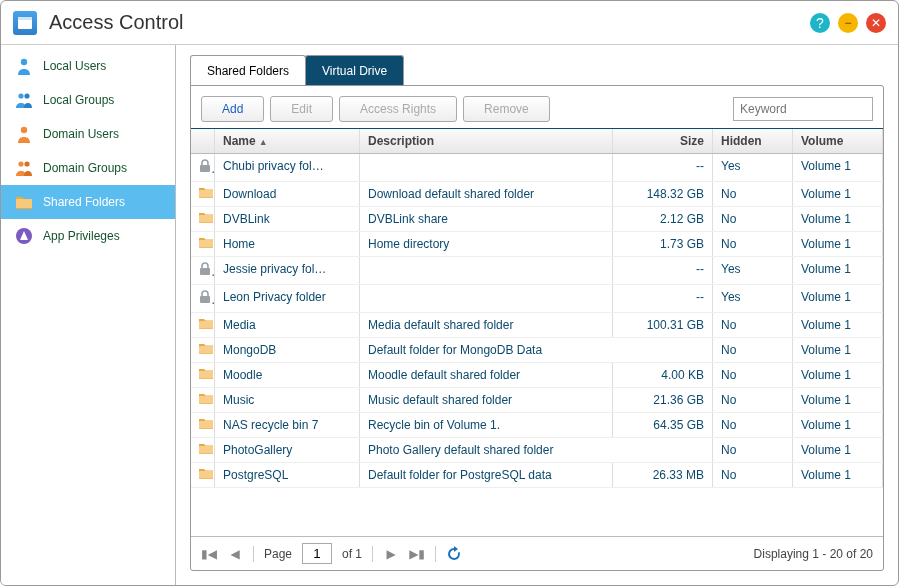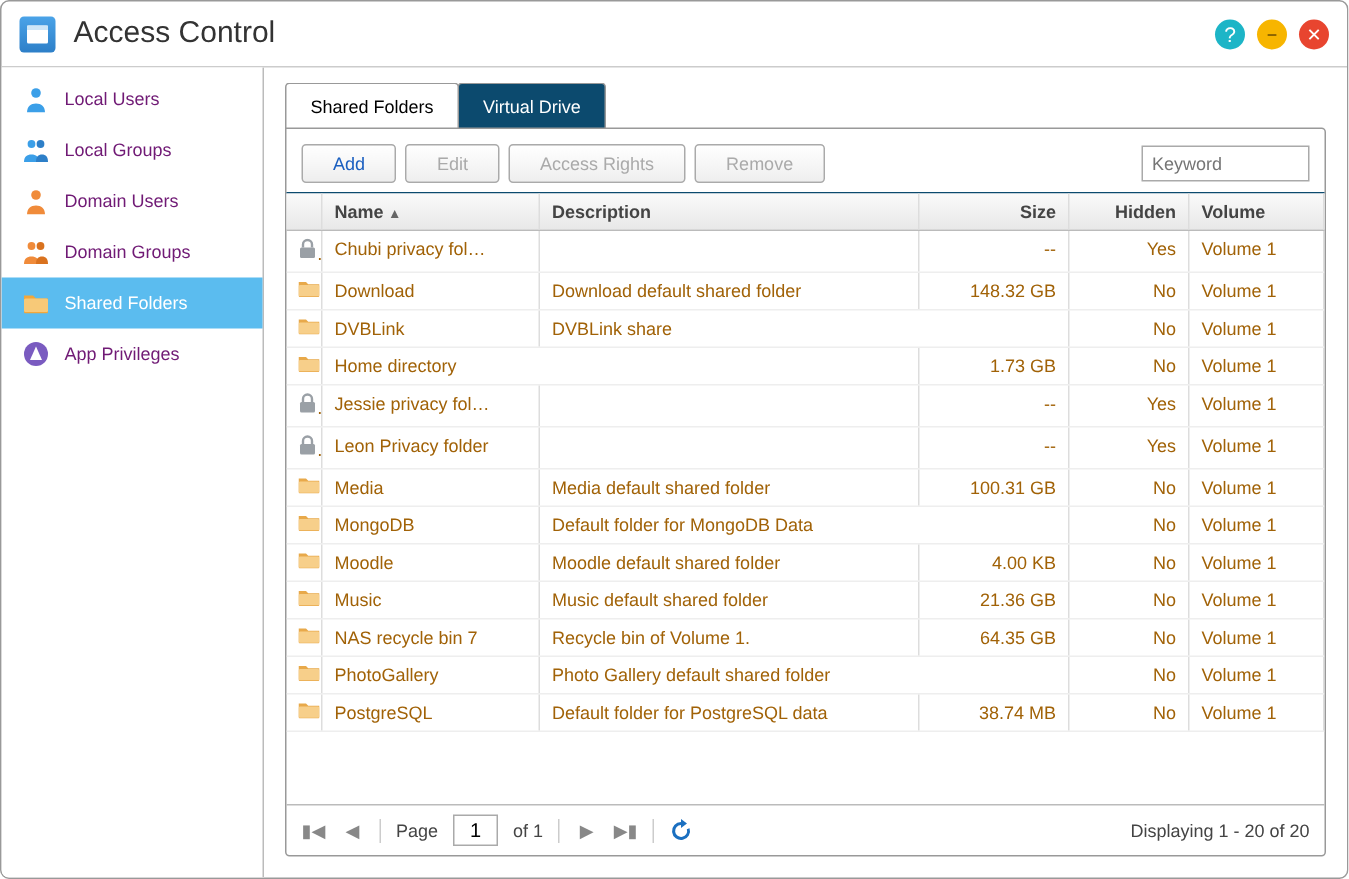--- a/index.html
+++ b/index.html
@@ -9,46 +9,46 @@
 .titlebar .title-icon { width: 24px; height: 24px; background: linear-gradient(#4aa3e8,#2d7fc8); border-radius: 3px; display:flex; align-items:center; justify-content:center; }
 .titlebar .title-icon svg { width:16px; height:16px; }
 .titlebar h1 { font-size: 20px; font-weight: 400; color: #333; flex: 1; }
 .titlebar .controls { display: flex; gap: 8px; }
 .titlebar .ctrl { width: 20px; height: 20px; border-radius: 50%; display:flex; align-items:center; justify-content:center; cursor:pointer; }
 .ctrl.help { background: #1db5c7; color:#fff; font-size:14px; }
 .ctrl.min { background: #f7b500; color:#5a4000; }
 .ctrl.close { background: #e8452f; color:#fff; }
 .body { flex:1; display:flex; min-height:0; }
 .sidebar { width: 175px; border-right: 1px solid #bbb; background:#fff; padding-top:4px; }
-.side-item { display:flex; align-items:center; gap:10px; padding: 8px 14px; cursor:pointer; color:#701a75; }
+.side-item { display:flex; align-items:center; gap:10px; padding: 8px 14px; cursor:pointer; color:#14532d; }
 .side-item.active { background:#5bbcef; color:#fff; }
 .side-icon { width:18px; height:18px; display:flex; align-items:center; justify-content:center; }
 .main { flex:1; display:flex; flex-direction:column; padding: 10px 14px 14px 14px; min-width:0; }
 .tabs { display:flex; }
 .tab { padding: 8px 16px; border:1px solid #999; border-bottom:none; background:#fff; cursor:pointer; font-size:12px; border-radius:3px 3px 0 0; }
 .tab + .tab { margin-left:-1px; }
 .tab.inactive { background:#0c4a6e; color:#fff; }
 .panel { flex:1; border:1px solid #999; border-radius: 0 3px 3px 3px; display:flex; flex-direction:column; min-height:0; background:#fff; margin-top:-1px; }
 .toolbar { display:flex; align-items:center; gap:6px; padding:10px 10px 6px 10px; }
 .btn { padding:5px 20px; border:1px solid #aaa; background:linear-gradient(#fff,#eee); border-radius:3px; cursor:pointer; font-size:12px; }
 .btn.primary { color:#1a5fc0; }
 .btn.disabled { color:#aaa; cursor:default; }
 .toolbar .spacer { flex:1; }
-.search { width:112px; padding:4px 6px; border:1px solid #aaa; font-size:12px; }
+.search { width:140px; padding:4px 6px; border:1px solid #aaa; font-size:12px; }
 .grid { flex:1; display:flex; flex-direction:column; min-height:0; border-top:1px solid #0c4a6e; }
 .grid-head { display:flex; background:linear-gradient(#fafafa,#e8e8e8); border-bottom:1px solid #bbb; font-weight:600; color:#444; }
 .grid-head .cell, .row .cell { padding:5px 8px; border-right:1px solid #ddd; text-overflow:ellipsis; overflow:hidden; white-space:nowrap; }
 .c-icon{width:24px; border-right:none; padding:5px 4px;}
 .c-name{width:145px;}
 .c-desc{flex:1;}
 .c-size{width:100px; text-align:right;}
-.c-hidden{width:80px; text-align:right;}
+.c-hidden{width:80px; text-align:left;}
 .c-vol{width:90px;}
 .grid-body { flex:1; overflow-y:scroll; }
-.row { display:flex; border-bottom:1px solid #eee; color:#a16207; cursor:pointer; }
+.row { display:flex; border-bottom:1px solid #eee; color:#0c4a6e; cursor:pointer; }
 .folder-ic{ width:14px; height:11px; display:inline-block; }
 .lock-ic{ width:12px; height:14px; display:inline-block; }
 .sort-arrow { font-size:9px; color:#666; margin-left:3px; }
 .paging { display:flex; align-items:center; gap:10px; padding:6px 10px; border-top:1px solid #bbb; color:#444; }
 .pg-btn { width:16px; height:16px; display:flex; align-items:center; justify-content:center; color:#888; cursor:pointer; }
 .pg-btn.enabled { color:#333; }
 .pg-input { width:30px; text-align:center; border:1px solid #aaa; padding:2px; }
 .paging .sep{ width:1px; height:16px; background:#ccc; }
 .paging .grow{flex:1;}
 .refresh{ color:#1a6fc0; }
@@ -182,28 +182,30 @@
                 <div class="cell c-hidden">No</div>
                 <div class="cell c-vol">Volume 1</div>
               </div>
               <div class="row">
                 <div class="cell c-icon"><svg class="folder-ic" viewBox="0 0 14 11">
                     <path d="M0 1h5l1.5 1.5H14V10a1 1 0 0 1-1 1H1a1 1 0 0 1-1-1V1z" fill="#e8a94a"></path>
                     <rect x="0" y="3" width="14" height="7.5" rx="1" fill="#f7cf8a"></rect>
                   </svg></div>
                 <div class="cell c-name">DVBLink</div>
                 <div class="cell c-desc">DVBLink share</div>
-                <div class="cell c-hidden">No</div>
-                <div class="cell c-vol">Volume 1</div>
-              </div>
-              <div class="row">
-                <div class="cell c-icon"><svg class="folder-ic" viewBox="0 0 14 11">
-                    <path d="M0 1h5l1.5 1.5H14V10a1 1 0 0 1-1 1H1a1 1 0 0 1-1-1V1z" fill="#e8a94a"></path>
-                    <rect x="0" y="3" width="14" height="7.5" rx="1" fill="#f7cf8a"></rect>
-                  </svg></div>
+                <div class="cell c-size">2.12 GB</div>
+                <div class="cell c-hidden">No</div>
+                <div class="cell c-vol">Volume 1</div>
+              </div>
+              <div class="row">
+                <div class="cell c-icon"><svg class="folder-ic" viewBox="0 0 14 11">
+                    <path d="M0 1h5l1.5 1.5H14V10a1 1 0 0 1-1 1H1a1 1 0 0 1-1-1V1z" fill="#e8a94a"></path>
+                    <rect x="0" y="3" width="14" height="7.5" rx="1" fill="#f7cf8a"></rect>
+                  </svg></div>
+                <div class="cell c-name">Home</div>
                 <div class="cell c-desc">Home directory</div>
                 <div class="cell c-size">1.73 GB</div>
                 <div class="cell c-hidden">No</div>
                 <div class="cell c-vol">Volume 1</div>
               </div>
               <div class="row">
                 <div class="cell c-icon"><svg class="lock-ic" viewBox="0 0 12 14">
                     <rect x="1" y="6" width="10" height="7" rx="1" fill="#9aa0a6"></rect>
                     <path d="M3 6V4a3 3 0 0 1 6 0v2" fill="none" stroke="#9aa0a6" stroke-width="1.6"></path>
                   </svg></div>
@@ -288,21 +290,21 @@
                 <div class="cell c-hidden">No</div>
                 <div class="cell c-vol">Volume 1</div>
               </div>
               <div class="row">
                 <div class="cell c-icon"><svg class="folder-ic" viewBox="0 0 14 11">
                     <path d="M0 1h5l1.5 1.5H14V10a1 1 0 0 1-1 1H1a1 1 0 0 1-1-1V1z" fill="#e8a94a"></path>
                     <rect x="0" y="3" width="14" height="7.5" rx="1" fill="#f7cf8a"></rect>
                   </svg></div>
                 <div class="cell c-name">PostgreSQL</div>
                 <div class="cell c-desc">Default folder for PostgreSQL data</div>
-                <div class="cell c-size">38.74 MB</div>
+                <div class="cell c-size">26.33 MB</div>
                 <div class="cell c-hidden">No</div>
                 <div class="cell c-vol">Volume 1</div>
               </div>
             </div>
         </div>
 
         <div class="paging">
           <span class="pg-btn">▮◀</span>
           <span class="pg-btn">◀</span>
           <span class="sep"></span>

